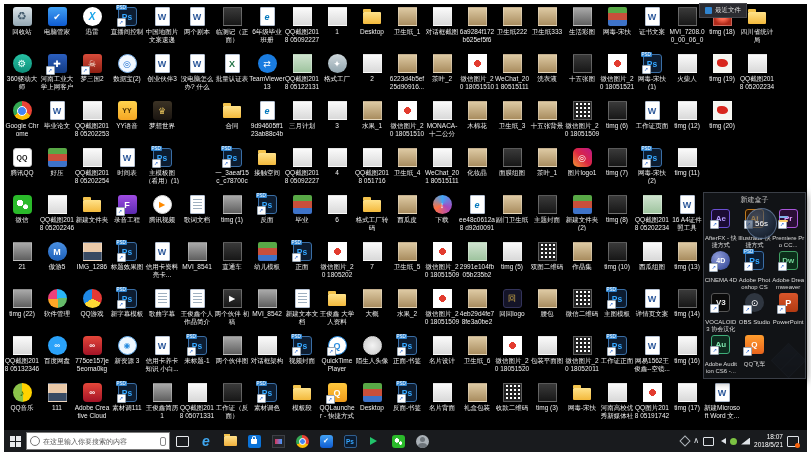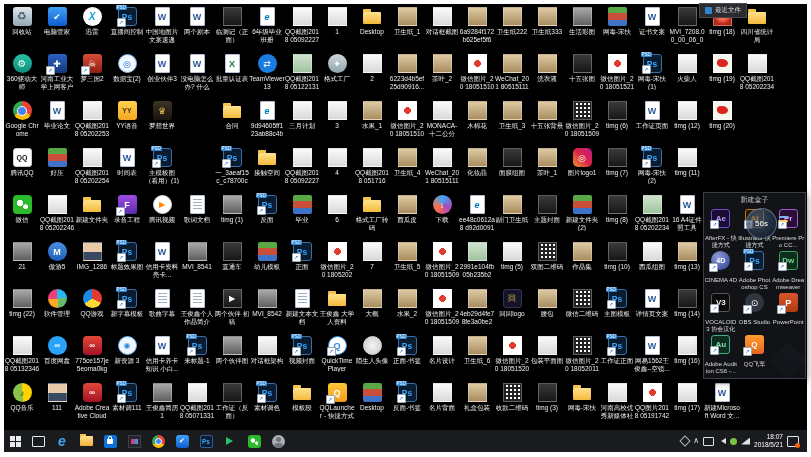--- a/index.html
+++ b/index.html
@@ -1373,20 +1373,25 @@
         <i style="background:#ffd36e"></i>
       </span>
   </div>
 
   <div id="cube"></div>
 
   <div id="taskbar">
     <div class="tb-btn" id="start">
         <i class="winlogo"></i>
       </div>
+    <div id="searchbox">
+      <i class="ring"></i>
+      <input type="text" readonly="" placeholder="在这里输入你要搜索的内容" style="">
+      <i class="mic"></i>
+    </div>
     <div id="tb-apps" style="display: flex;">
         <div class="tb-btn">
           <span style="display:flex;align-items:center;justify-content:center">
             <i class="tb-taskview"></i>
           </span>
         </div>
         <div class="tb-btn">
           <span style="display:flex;align-items:center;justify-content:center">
             <span class="tb-edge">e</span>
           </span>

